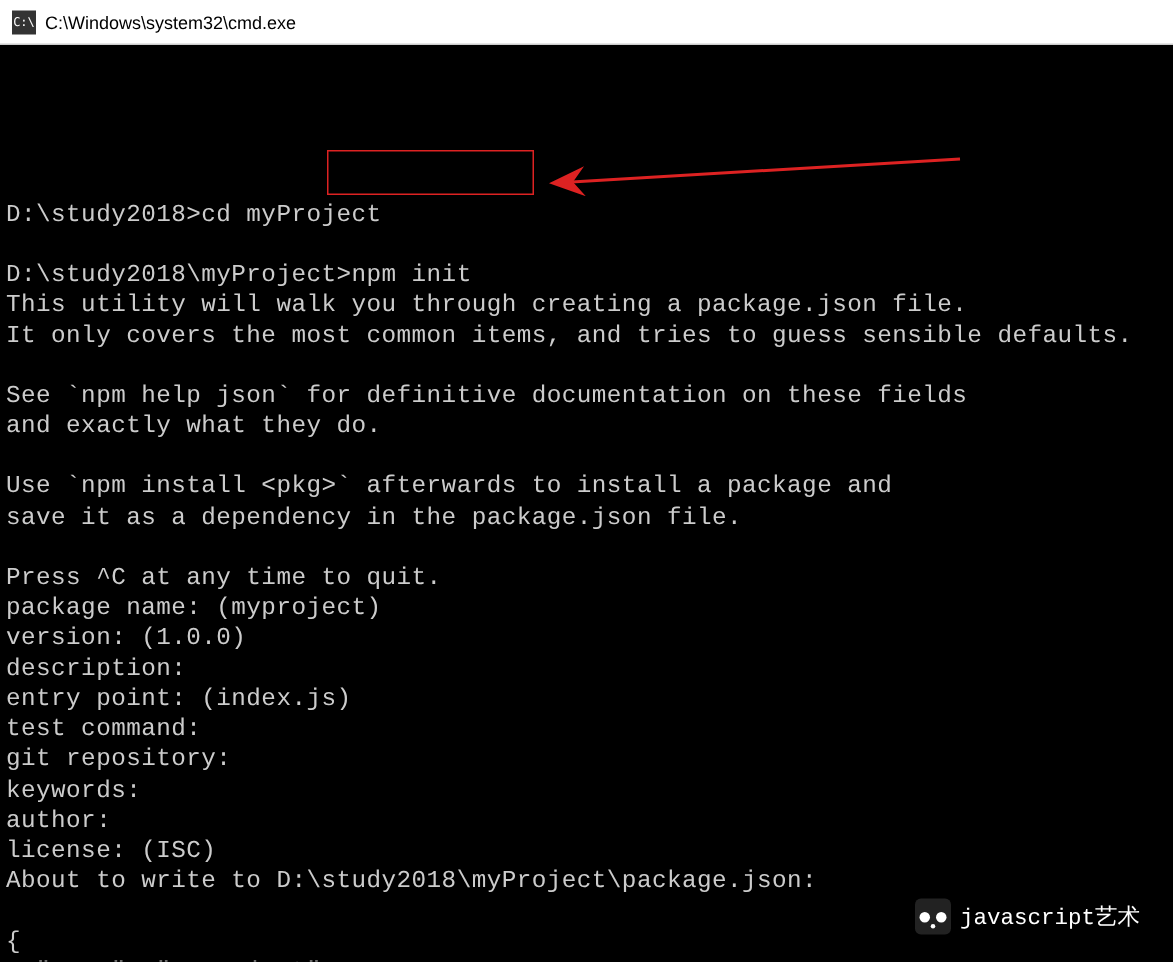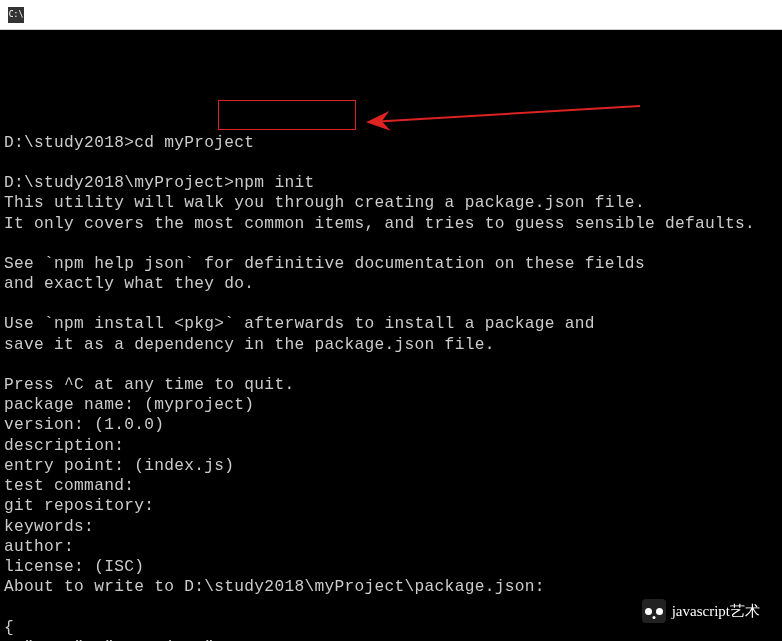--- a/index.html
+++ b/index.html
@@ -55,21 +55,21 @@
       position: absolute;
       pointer-events: none;
     }
     .watermark {
       position: absolute;
       bottom: 18px;
       right: 22px;
       display: flex;
       align-items: center;
       color: #fff;
-      font-family: Liberation Serif, serif;
+      font-family: Liberation Mono, monospace;
       font-size: 15px;
       font-weight: 500;
     }
     .watermark-icon {
       width: 24px;
       height: 24px;
       margin-right: 6px;
       border-radius: 4px;
       background: #222;
       display: flex;
@@ -93,20 +93,21 @@
       position:absolute; bottom:4px; left:50%; transform:translateX(-50%);
     }
   </style>
 </head>
 <body>
 
 <div class="titlebar">
   <div class="titlebar-icon">
     <span>C:\</span>
   </div>
+  <span>C:\Windows\system32\cmd.exe</span>
 </div>
 
 <div class="terminal" id="terminal">
   
   <div class="line"></div><div class="line"></div><div class="line">D:\study2018&gt;cd myProject</div><div class="line"></div><div class="line">D:\study2018\myProject&gt;npm init</div><div class="line">This utility will walk you through creating a package.json file.</div><div class="line">It only covers the most common items, and tries to guess sensible defaults.</div><div class="line"></div><div class="line">See `npm help json` for definitive documentation on these fields</div><div class="line">and exactly what they do.</div><div class="line"></div><div class="line">Use `npm install &lt;pkg&gt;` afterwards to install a package and</div><div class="line">save it as a dependency in the package.json file.</div><div class="line"></div><div class="line">Press ^C at any time to quit.</div><div class="line">package name: (myproject)</div><div class="line">version: (1.0.0)</div><div class="line">description:</div><div class="line">entry point: (index.js)</div><div class="line">test command:</div><div class="line">git repository:</div><div class="line">keywords:</div><div class="line">author:</div><div class="line">license: (ISC)</div><div class="line">About to write to D:\study2018\myProject\package.json:</div><div class="line"></div><div class="line">{</div><div class="line">  "name": "myproject",</div><div class="highlight-box" id="hbox" style="left: 218px; top: 70px; width: 138px; height: 30px;"></div>
   <svg class="arrow" id="arrow" width="782" height="641" style="left:0;top:0">
     <defs>
       <marker id="ahead" markerWidth="12" markerHeight="10" refX="2" refY="5" orient="auto">
         <path d="M12,0 L0,5 L12,10 L8,5 z" fill="#d22"></path>
       </marker>

